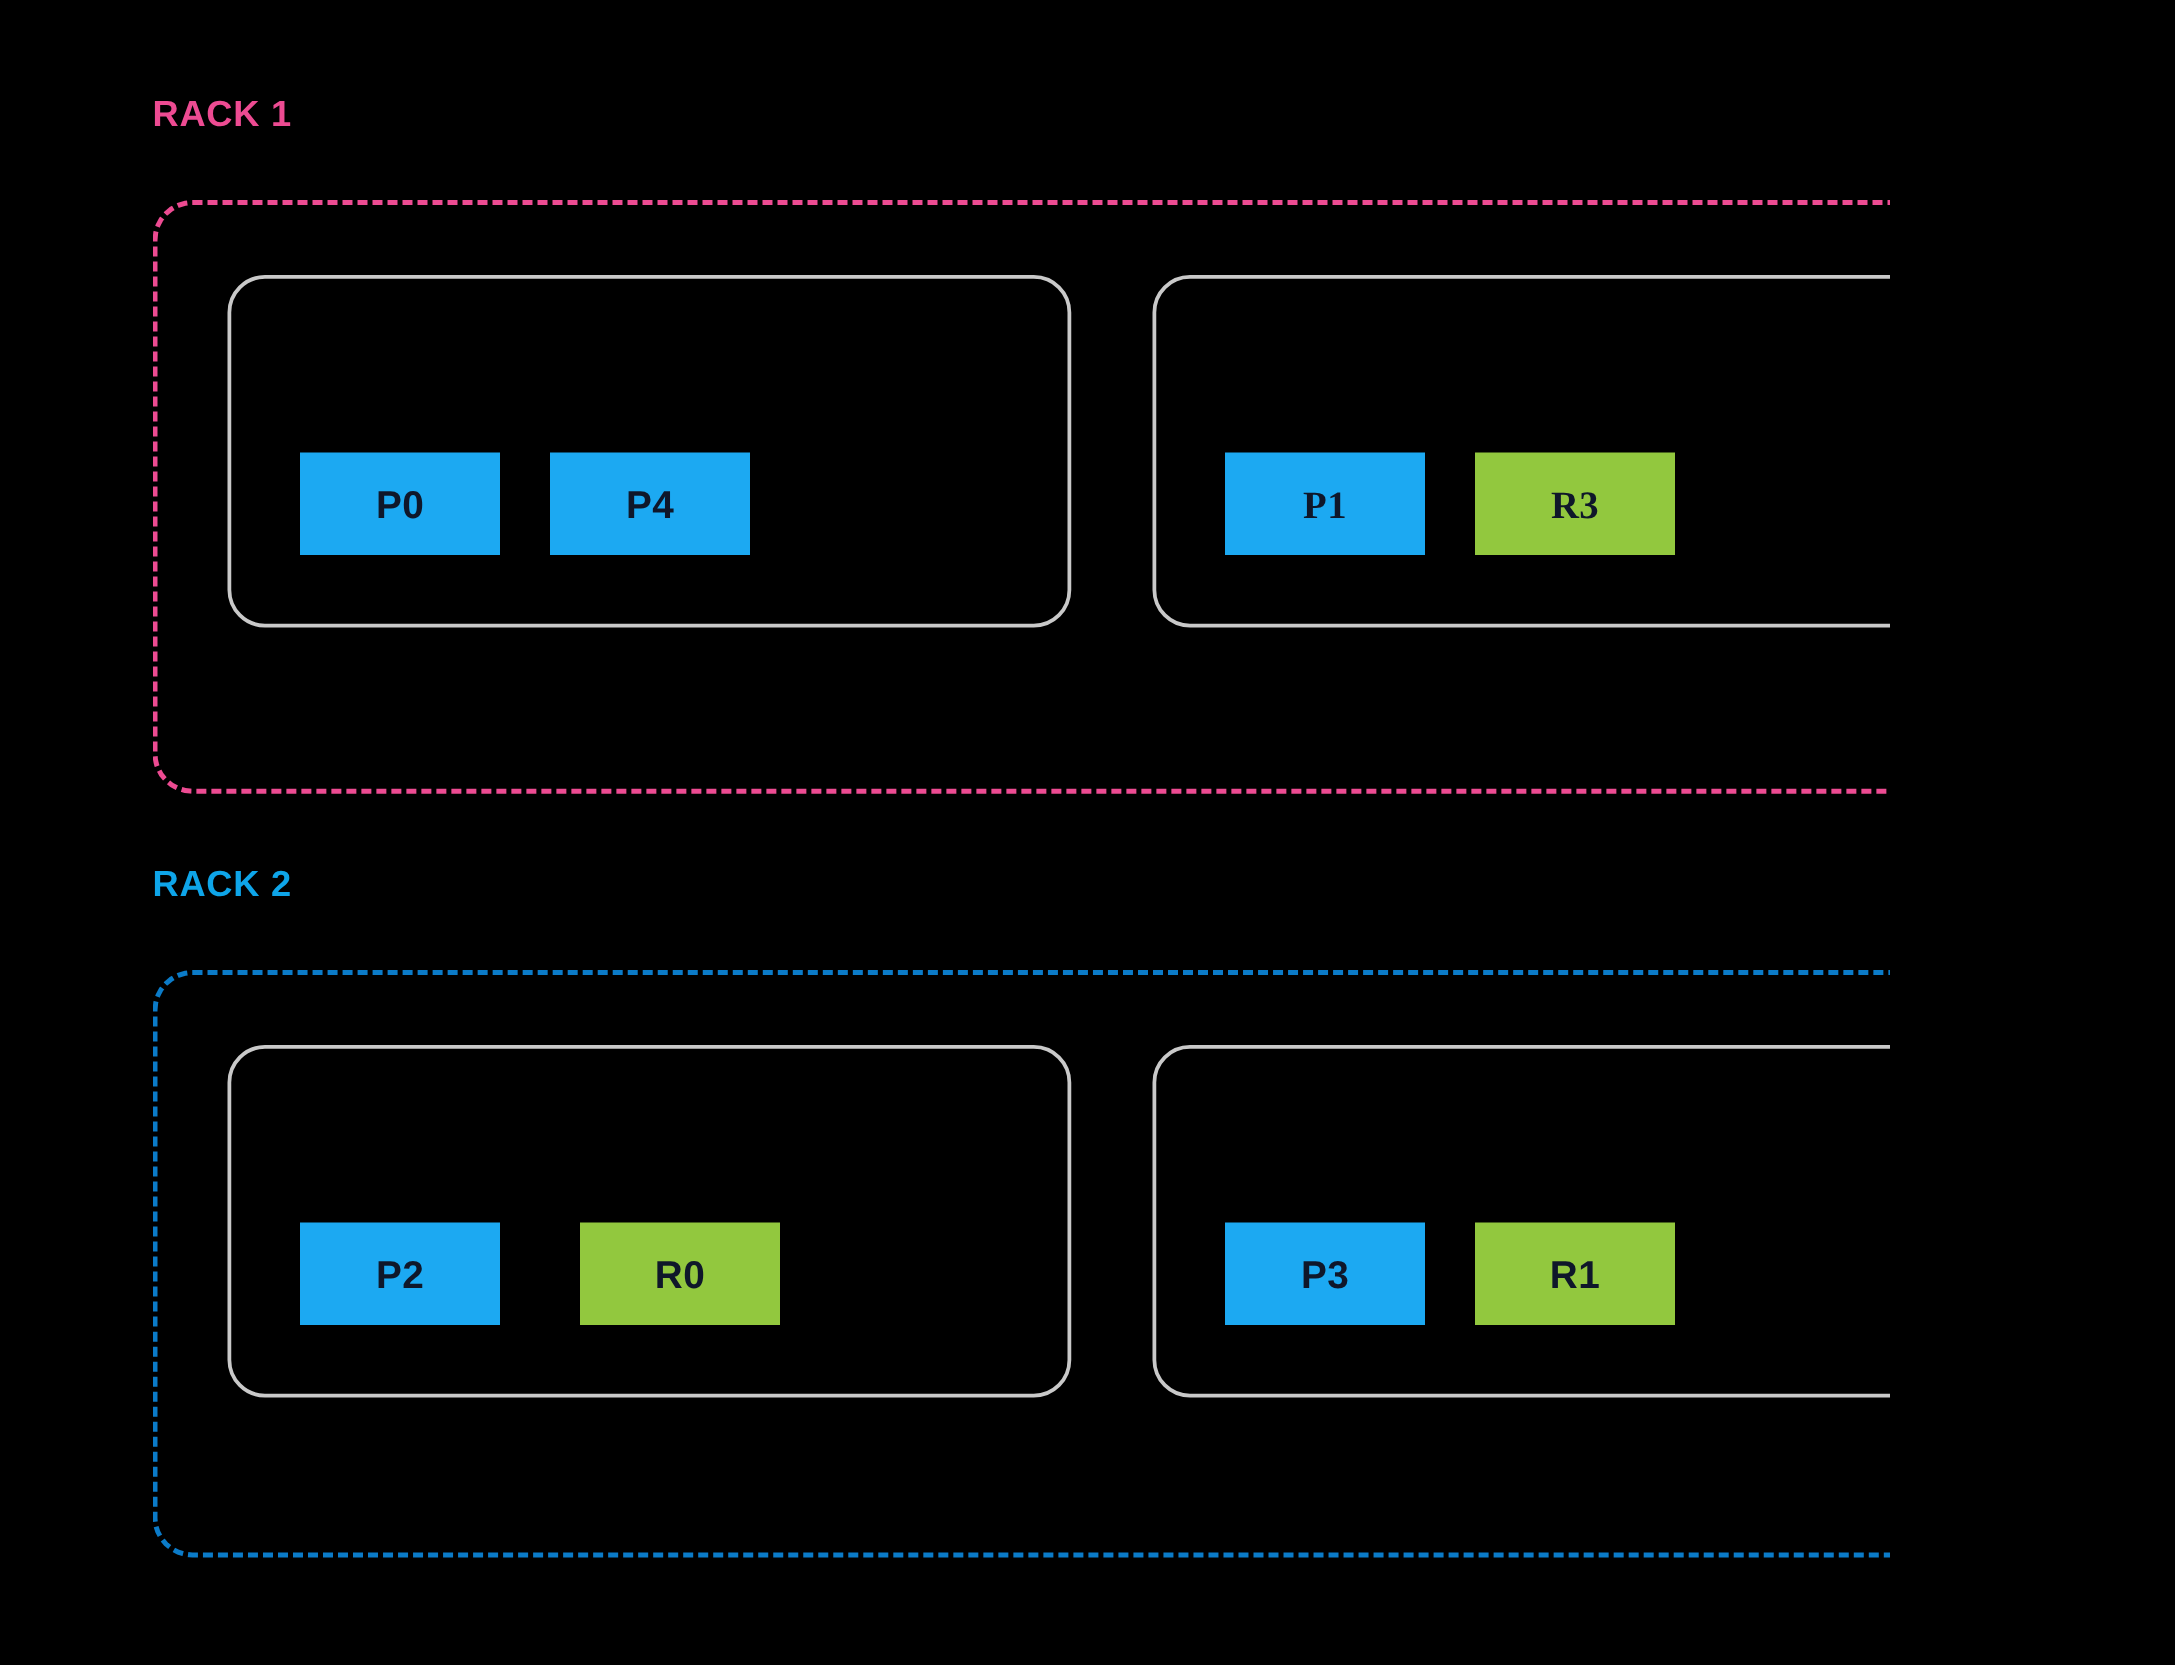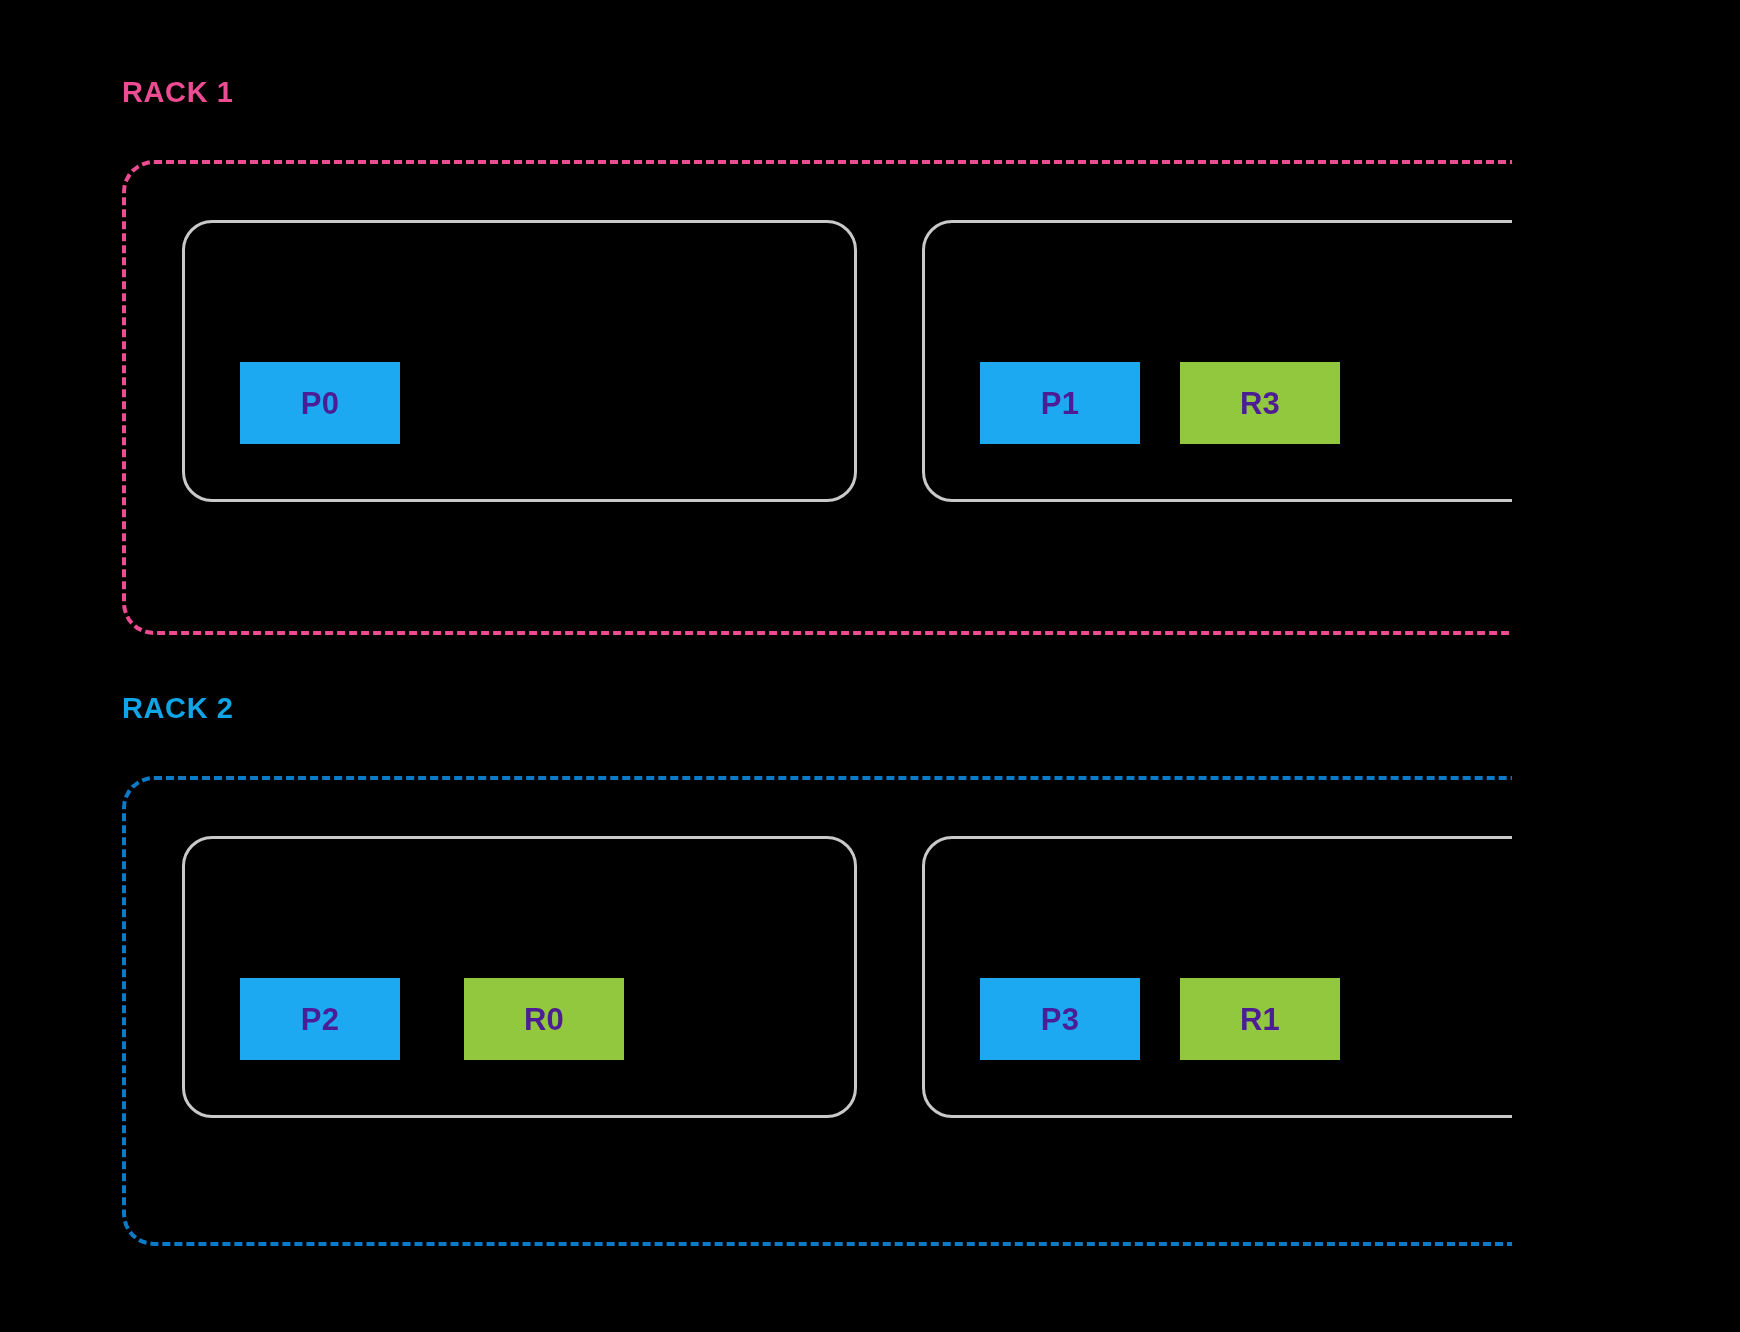--- a/index.html
+++ b/index.html
@@ -62,21 +62,21 @@
   }
   .chip {
     width: 160px;
     height: 82px;
     margin-right: 40px;
     display: flex;
     align-items: center;
     justify-content: center;
     font-size: 31px;
     font-weight: 700;
-    color: #4c1d95;
+    color: #0f172a;
     letter-spacing: 0.3px;
     line-height: 1;
     user-select: none;
   }
   .chip:last-child { margin-right: 0; }
   .chip.partition { background: #1CA9F2; }
   .chip.replica   { background: #92C83E; }
 </style>
 </head>
 <body>
@@ -85,24 +85,25 @@
 
   <div class="rack-group">
 
     <div class="rack-label" style="left:122px; top:78px; color:#ED4B92;">RACK 1</div>
 
     <div class="rack-box" style="left:122px; top:160px; width:1533px; height:475px; border-color:#ED4B92;"></div>
 
     <div class="node-box" style="left:182px; top:220px; width:675px; height:282px;"></div>
     <div class="chip-row" style="left:240px; top:362px;">
       <div class="chip partition">P0</div>
+      <div class="chip partition">P4</div>
     </div>
 
     <div class="node-box" style="left:922px; top:220px; width:675px; height:282px;"></div>
-    <div class="chip-row" style="left:980px; top:362px;">
+    <div class="chip-row" style="left:980px; top:362px;font-family:Liberation Serif, serif;">
       <div class="chip partition">P1</div>
       <div class="chip replica">R3</div>
     </div>
 
   </div>
 
   <div class="rack-group">
 
     <div class="rack-label" style="left:122px; top:694px; color:#0ea5e9;">RACK 2</div>
 

